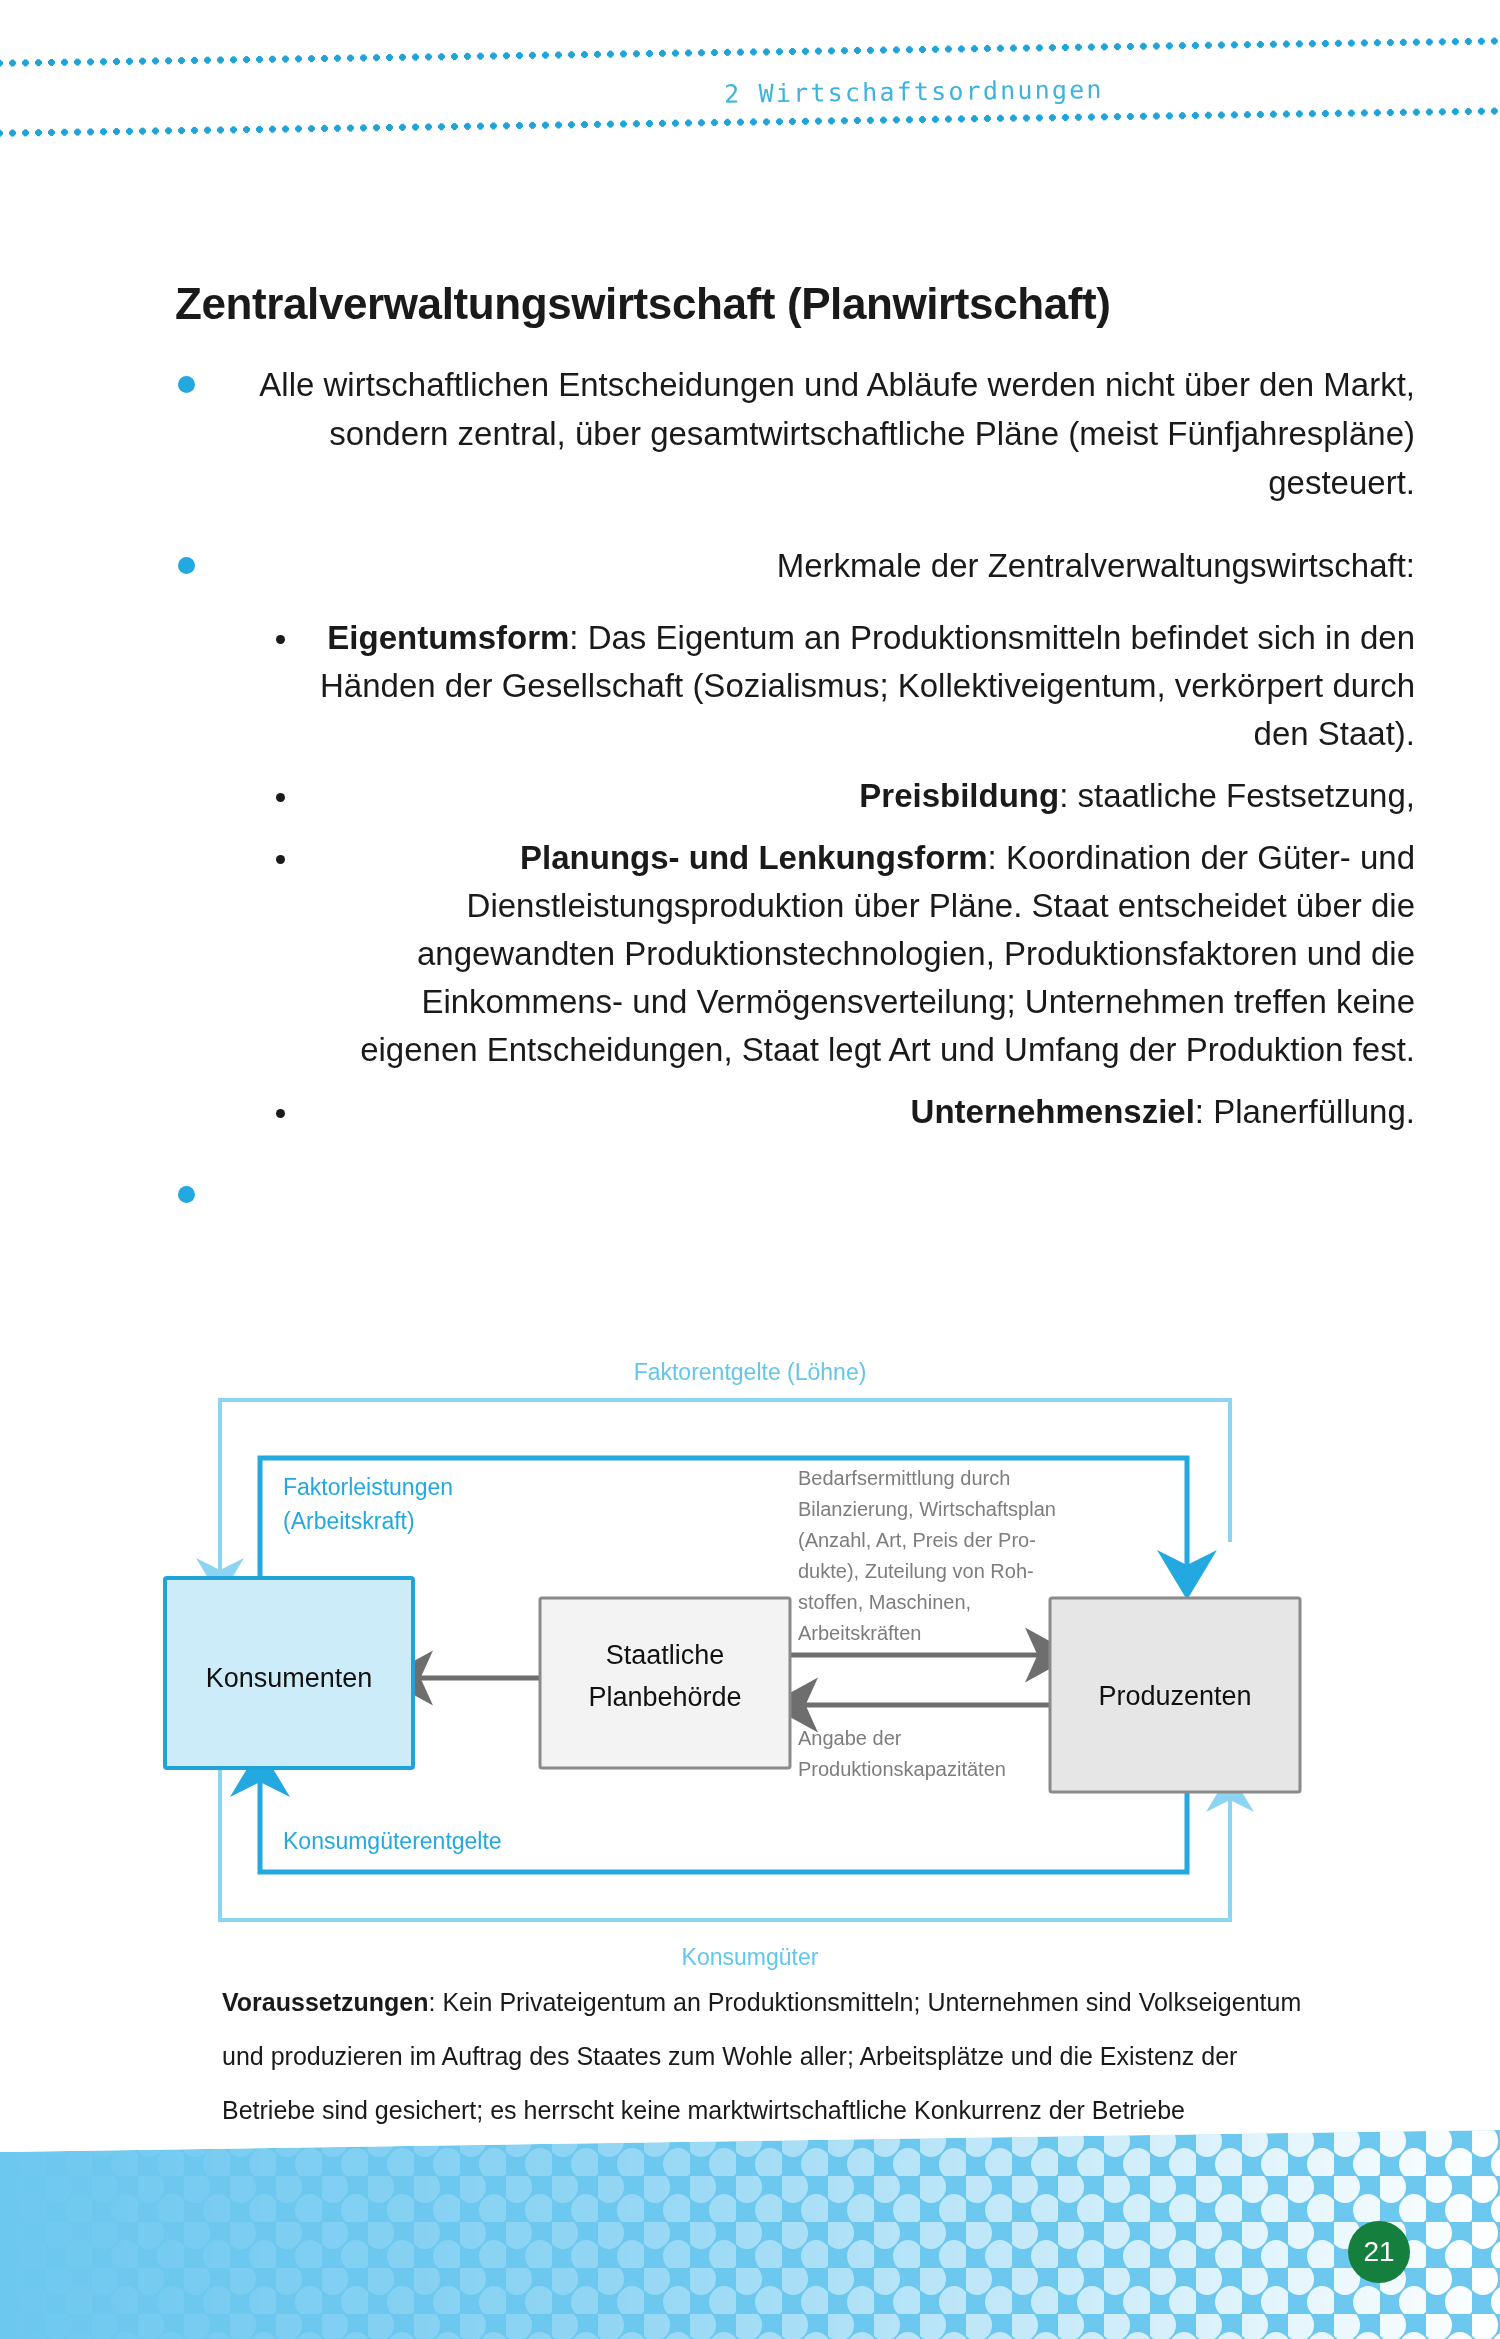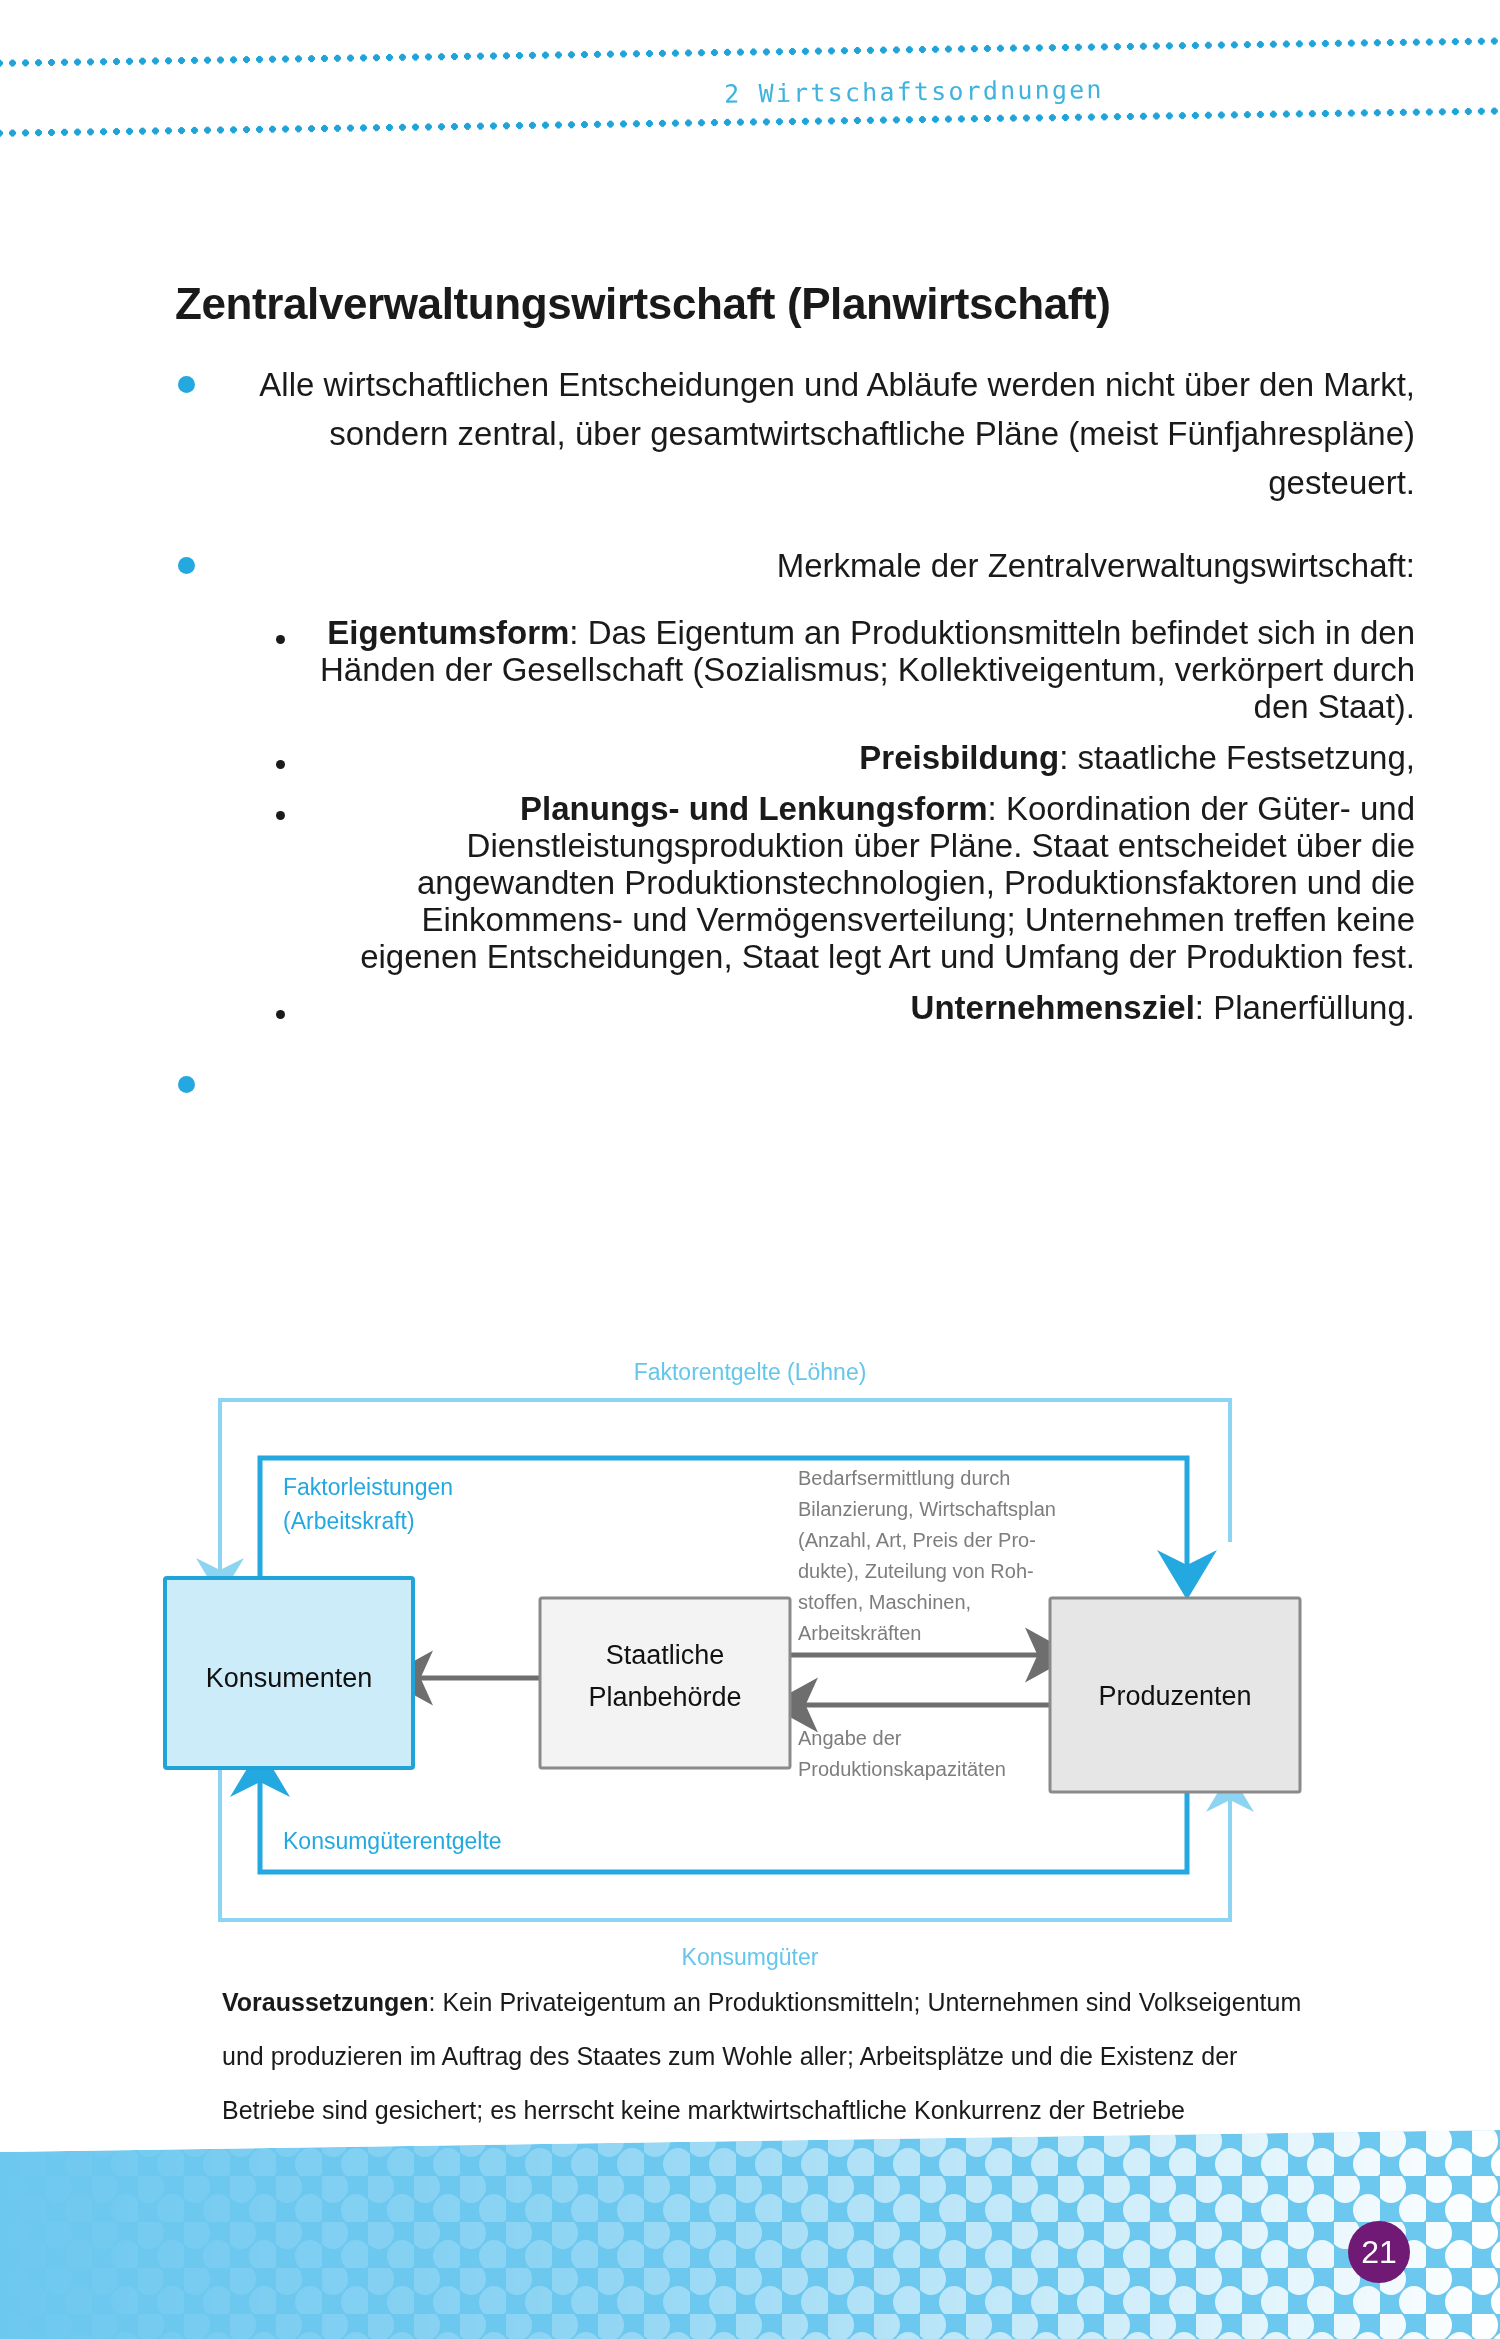--- a/index.html
+++ b/index.html
@@ -95,21 +95,21 @@
     background: #23A8DF;
   }
   .sublist {
     margin-top: 24px;
     margin-left: 49px;
   }
   .lvl2 {
     position: relative;
     padding-left: 33px;
     font-size: 33px;
-    line-height: 37px;
+    line-height: 48px;
     color: #1A1A1A;
     margin-bottom: 14px;
   }
   .lvl2 > .dot2 {
     position: absolute;
     left: 3px;
     top: 21px;
     width: 9px;
     height: 9px;
     border-radius: 50%;
@@ -170,23 +170,23 @@
   }
   #footer-band svg { display: block; }
 
   #page-number {
     position: absolute;
     right: 90px;
     bottom: 56px;
     width: 62px;
     height: 62px;
     border-radius: 50%;
-    background: #701a75;
+    background: #15803d;
     color: #ffffff;
-    font-size: 32px;
+    font-size: 28px;
     display: flex;
     align-items: center;
     justify-content: center;
     z-index: 5;
   }
 </style>
 </head>
 <body>
 
 <div id="page">

